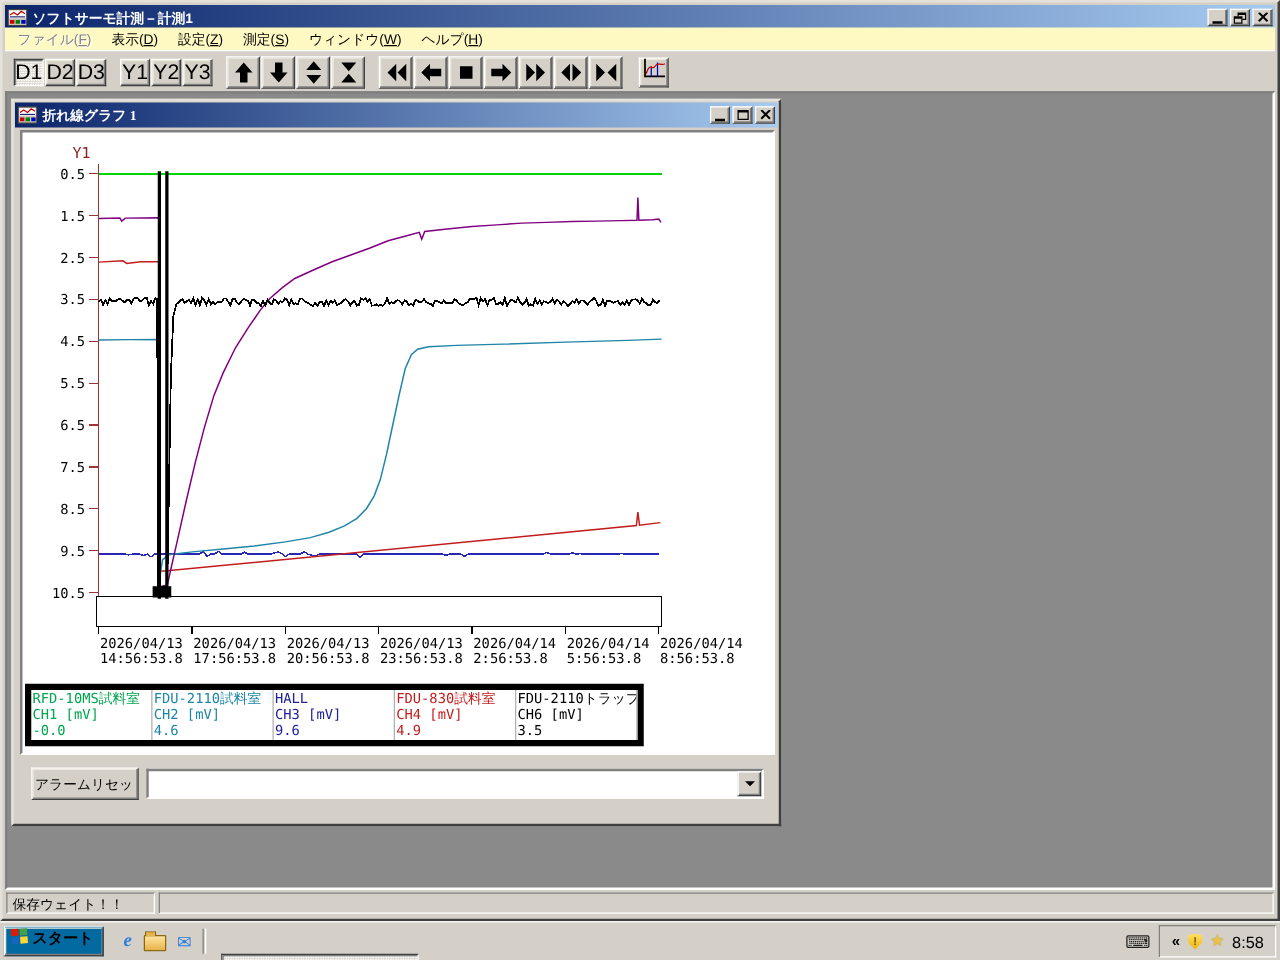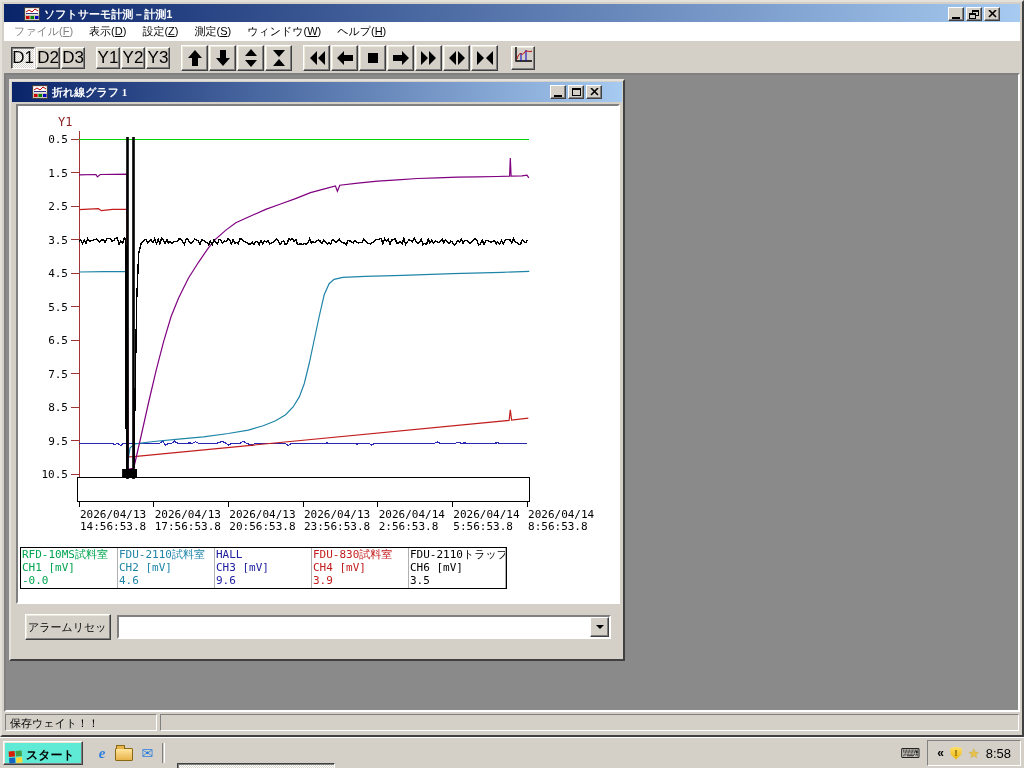--- a/index.html
+++ b/index.html
@@ -2,32 +2,32 @@
 <html><head>
 <meta charset="utf-8">
 <style>
   html,body{margin:0;padding:0;background:#555;}
   .screen{position:relative;width:1024px;height:768px;overflow:hidden;background:#8a8a8a;
     font-family:"Liberation Sans","DejaVu Sans",sans-serif;font-size:11px;color:#000;cursor:default;}
   
   .app-window{position:absolute;left:0;top:0;width:1024px;height:737px;background:#d4d0c8;
     border:2px solid;border-color:#e4e1da #404040 #404040 #e4e1da;box-sizing:border-box;}
   .titlebar{position:absolute;height:20px;background:linear-gradient(to right,#0a246a,#a6caf0);
-    display:flex;align-items:center;padding:0 20px;color:#fff;font-weight:bold;}
+    display:flex;align-items:center;padding:0 2px;color:#fff;font-weight:bold;}
   .titlebar-text{flex:1;padding-left:4px;white-space:nowrap;overflow:hidden;font-size:11px;}
   .tb-buttons{display:flex;gap:2px;}
   .tbtn{width:16px;height:14px;background:#d4d0c8;border:1px solid;border-color:#fff #404040 #404040 #fff;
     box-shadow:inset -1px -1px 0 #808080;display:flex;align-items:center;justify-content:center;padding:0;}
   .g-min{width:8px;height:2px;background:#000;margin-top:7px;}
   .g-max{width:9px;height:8px;border:1px solid #000;border-top-width:2px;box-sizing:border-box;}
   .g-restore{position:relative;width:10px;height:9px;}
   .g-restore::before{content:"";position:absolute;right:0;top:0;width:7px;height:6px;border:1px solid #000;border-top-width:2px;box-sizing:border-box;}
   .g-restore::after{content:"";position:absolute;left:0;bottom:0;width:7px;height:6px;border:1px solid #000;border-top-width:2px;background:#d4d0c8;box-sizing:border-box;}
   
-  .menubar{position:absolute;left:2px;top:20px;right:2px;height:18px;display:flex;align-items:center;padding-left:2px;background:#ffffff;font-size:11px;}
+  .menubar{position:absolute;left:2px;top:20px;right:2px;height:18px;display:flex;align-items:center;padding-left:2px;background:#fef9c3;font-size:11px;}
   .menu-item{padding:2px 8px;}
   .menu-item.disabled{color:#848484;text-shadow:1px 1px 0 #fff;}
   .menu-item u{text-decoration:underline;}
   
   .toolbar{position:absolute;left:2px;top:38px;right:2px;height:33px;border-top:1px solid #fff;
     display:flex;align-items:center;padding-left:7px;background:#d4d0c8;}
   .tb-group{display:flex;margin-right:10px;}
   .tool-btn{background:#d4d0c8;border:1px solid;border-color:#fff #404040 #404040 #fff;
     box-shadow:inset -1px -1px 0 #808080, inset 1px 1px 0 #ece9d8;
     display:flex;align-items:center;justify-content:center;margin-right:1px;padding:0;font-size:17px;color:#000;}
@@ -37,44 +37,44 @@
     background:conic-gradient(#fff 25%,#d8d4cc 0 50%,#fff 0 75%,#d8d4cc 0) 0 0/2px 2px;}
   
   .mdi{position:absolute;left:2px;top:71px;right:2px;bottom:23px;background:#8a8a8a;
     border:2px solid;border-color:#808080 #fff #fff #808080;box-sizing:border-box;}
   .child{position:absolute;left:3px;top:4px;width:616px;height:582px;background:#d4d0c8;
     border:2px solid;border-color:#e4e1da #404040 #404040 #e4e1da;box-sizing:border-box;}
   .child .titlebar{left:1px;top:1px;right:1px;font-family:Liberation Serif, serif;}
   .graph-panel{position:absolute;left:5px;top:23px;width:604px;height:500px;background:#fff;
     border:2px solid;border-color:#808080 #fff #fff #808080;box-sizing:border-box;overflow:hidden;}
   #chart{position:absolute;left:0;top:0;}
-  #legend{position:absolute;left:2px;top:441px;display:flex;border:1px solid #000000;background:#fff;}
+  #legend{position:absolute;left:2px;top:441px;display:flex;border:5px solid #000000;background:#fff;}
   .lg-cell{width:97px;height:40px;border-right:1px solid #b0b0b0;box-sizing:border-box;
     font-family:"DejaVu Sans Mono","Liberation Mono",monospace;font-size:11px;line-height:13px;
     padding-left:1px;overflow:hidden;white-space:nowrap;}
   .alarm-btn{position:absolute;left:14px;top:533px;width:86px;height:26px;font-size:11px;
     background:#d4d0c8;border:1px solid;border-color:#fff #404040 #404040 #fff;
     box-shadow:inset -1px -1px 0 #808080, inset 1px 1px 0 #ece9d8;overflow:hidden;white-space:nowrap;padding:0 2px;}
   .combo{position:absolute;left:106px;top:534px;width:494px;height:24px;background:#fff;
     border:2px solid;border-color:#808080 #fff #fff #808080;box-sizing:border-box;display:flex;}
   .combo-field{flex:1;padding:2px 3px;font-size:11px;}
   .combo-arrow{width:17px;background:#d4d0c8;border:1px solid;border-color:#fff #404040 #404040 #fff;
     box-shadow:inset -1px -1px 0 #808080;display:flex;align-items:center;justify-content:center;}
   .g-darr{width:0;height:0;border-left:4px solid transparent;border-right:4px solid transparent;border-top:4px solid #000;}
   
   .statusbar{position:absolute;left:2px;bottom:2px;right:2px;height:21px;background:#d4d0c8;
     display:flex;align-items:center;padding:2px 1px;gap:3px;box-sizing:border-box;}
   .sb-panel{height:17px;border:1px solid;border-color:#808080 #fff #fff #808080;padding:1px 4px;box-sizing:border-box;white-space:nowrap;overflow:hidden;}
-  .sb-msg{width:152px;}
+  .sb-msg{width:119px;}
   .sb-rest{flex:1;}
   
   .taskbar{position:absolute;left:0;top:737px;width:1024px;height:31px;background:#d4d0c8;
     border-top:1px solid #fff;display:flex;align-items:center;padding:0 3px;box-sizing:border-box;}
-  .start-btn{height:24px;display:flex;align-items:flex-end;gap:3px;font-weight:bold;font-size:12px;
-    padding:0 7px 0 4px;background:#5eead4;border:1px solid;border-color:#fff #404040 #404040 #fff;
+  .start-btn{height:24px;display:flex;align-items:flex-start;gap:3px;font-weight:bold;font-size:12px;
+    padding:0 7px 0 4px;background:#0369a1;border:1px solid;border-color:#fff #404040 #404040 #fff;
     box-shadow:inset -1px -1px 0 #808080, inset 1px 1px 0 #ece9d8;}
   .ql{display:flex;align-items:center;gap:9px;margin:0 12px 0 16px;}
   .ql-sep{width:1px;height:20px;border-left:1px solid #808080;border-right:1px solid #fff;}
   .ie{font:italic bold 15px "Liberation Serif","DejaVu Serif",serif;color:#2a7ede;}
   .oe{font-size:14px;color:#2a7ede;}
   .folder{width:16px;height:11px;background:linear-gradient(#ffe49c,#e8b34b);border:1px solid #8a6914;
     border-radius:1px;position:relative;margin-top:2px;}
   .folder::before{content:"";position:absolute;top:-4px;left:0;width:7px;height:3px;background:#e8b34b;
     border:1px solid #8a6914;border-bottom:none;border-radius:1px 1px 0 0;}
   .task-btn{width:158px;height:24px;display:flex;align-items:center;gap:5px;padding:0 18px;
@@ -315,21 +315,21 @@
                 <div>4.6</div>
               </div>
               <div class="lg-cell" style="color: rgb(32, 32, 160);">
                 <div>HALL</div>
                 <div>CH3 [mV]</div>
                 <div>9.6</div>
               </div>
               <div class="lg-cell" style="color: rgb(194, 29, 29);">
                 <div>FDU-830試料室</div>
                 <div>CH4 [mV]</div>
-                <div>3.9</div>
+                <div>4.9</div>
               </div>
               <div class="lg-cell" style="color: rgb(0, 0, 0);">
                 <div>FDU-2110トラップ</div>
                 <div>CH6 [mV]</div>
                 <div>3.5</div>
               </div>
             </div>
         </div>
 
         <button class="alarm-btn">アラームリセット</button>

